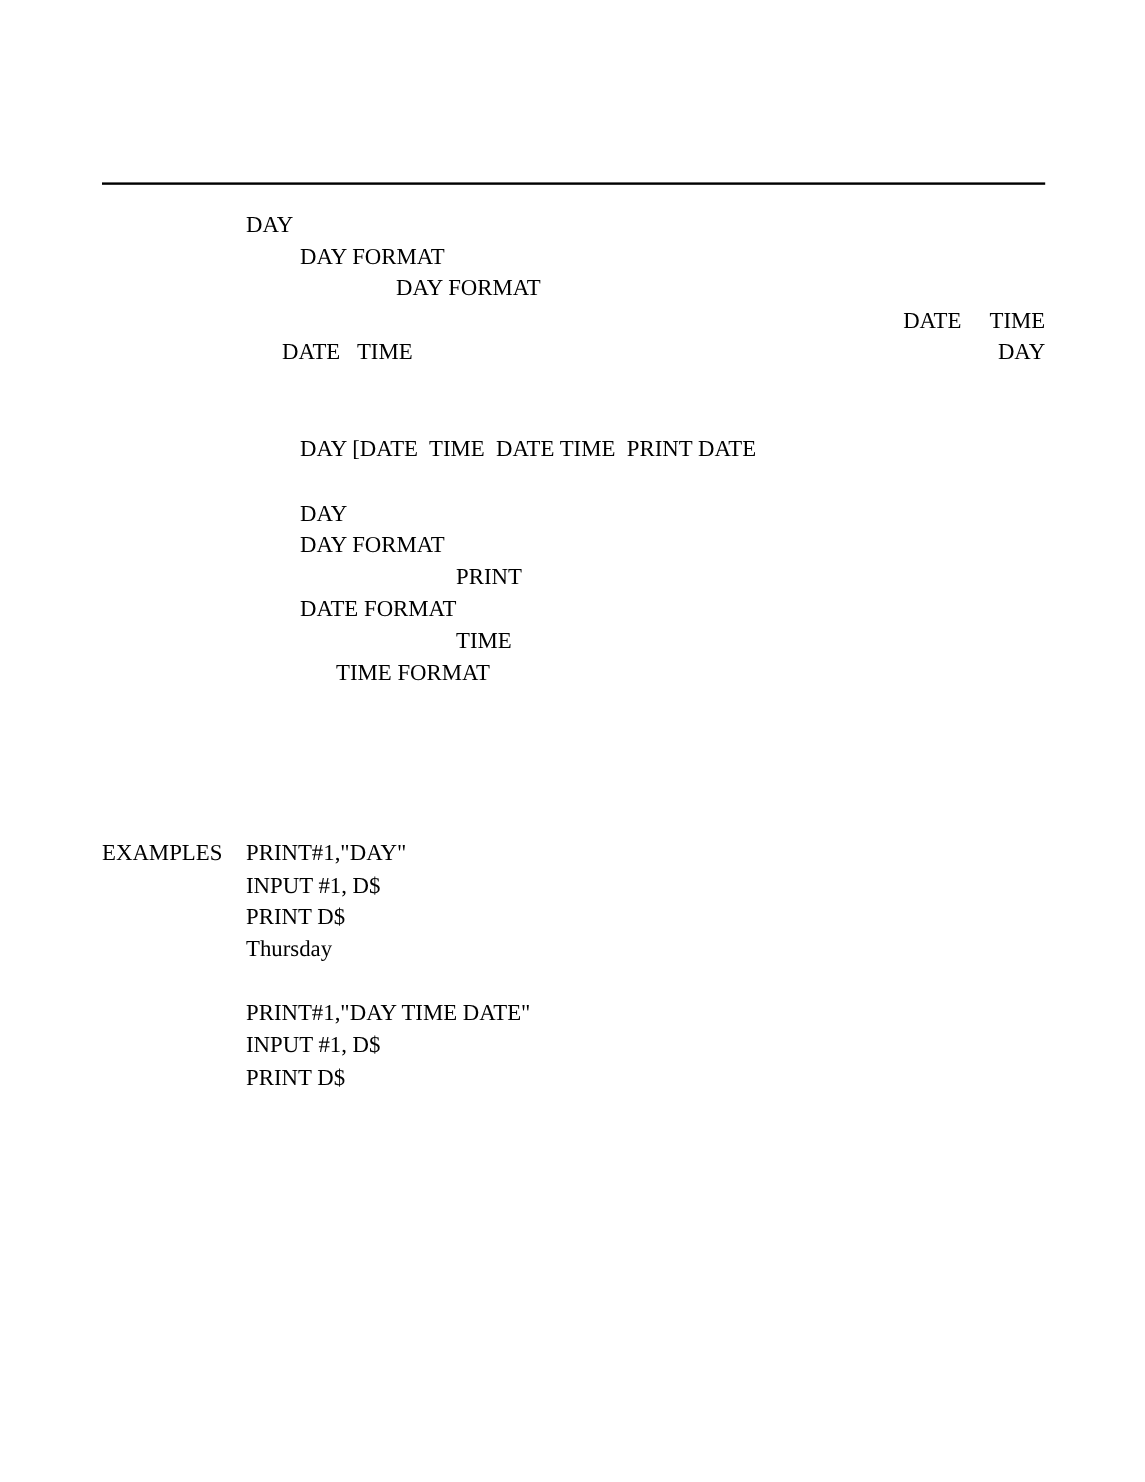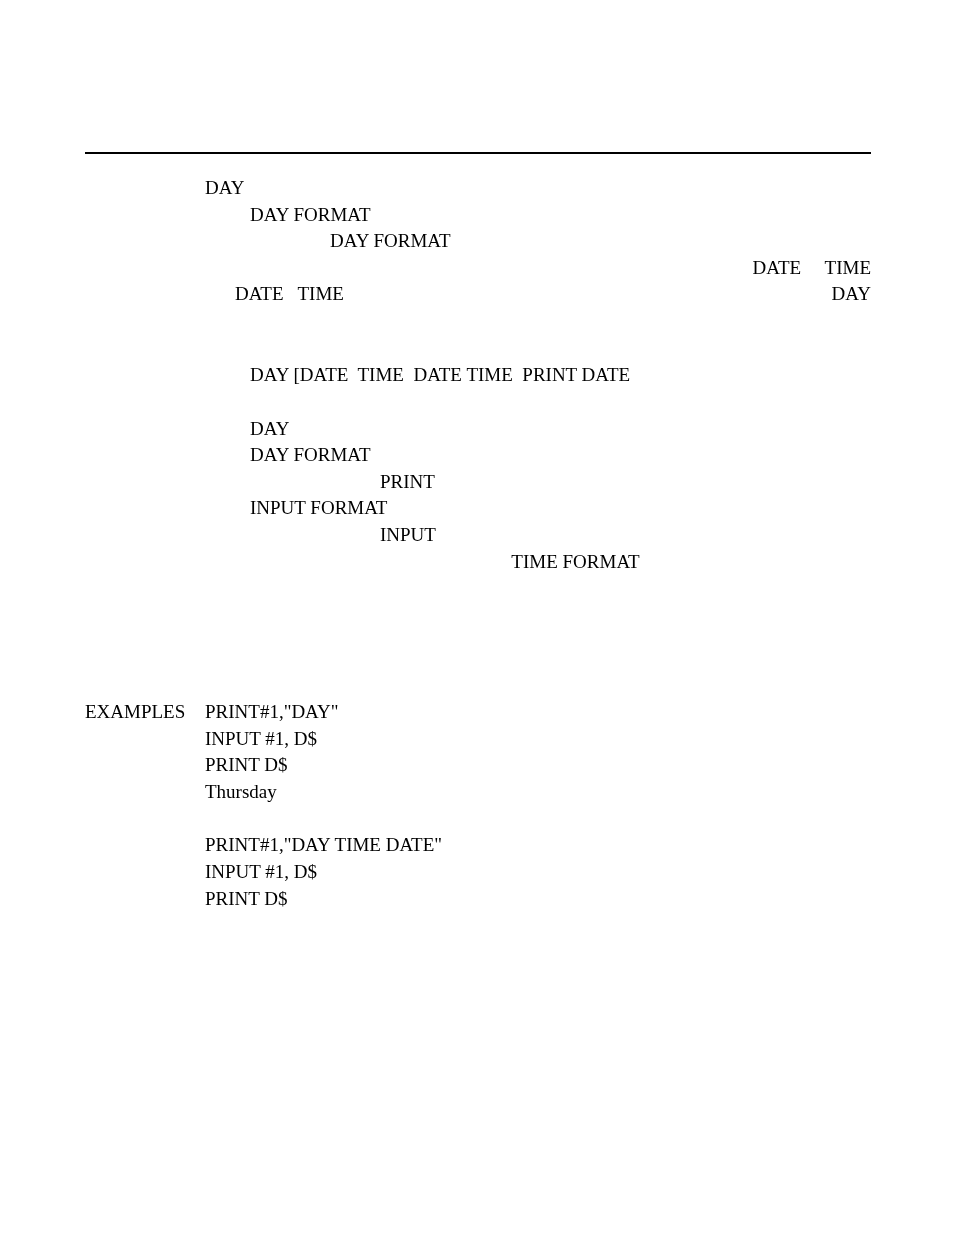--- a/index.html
+++ b/index.html
@@ -71,23 +71,23 @@
 
     <div style="height:54px;"></div>
 
     <div class="indent2 w">DAY [DATE  TIME  DATE TIME  PRINT DATE</div>
 
     <div class="spacer"></div>
 
     <div class="indent2">DAY</div>
     <div class="indent2">DAY FORMAT</div>
     <div style="margin-left:295px;">PRINT</div>
-    <div class="indent2">INPUT FORMAT</div>
-    <div style="margin-left:295px;">INPUT</div>
-    <div style="margin-left:195px;text-align:center;">TIME FORMAT</div>
+    <div class="indent2">DATE FORMAT</div>
+    <div style="margin-left:295px;">TIME</div>
+    <div style="margin-left:195px;">TIME FORMAT</div>
 
     <div class="section">
       <div class="label">EXAMPLES</div>
       <div class="examples">
         <div>PRINT#1,"DAY"</div>
         <div>INPUT #1, D$</div>
         <div>PRINT D$</div>
         <div>Thursday</div>
         <div class="spacer"></div>
         <div>PRINT#1,"DAY TIME DATE"</div>

